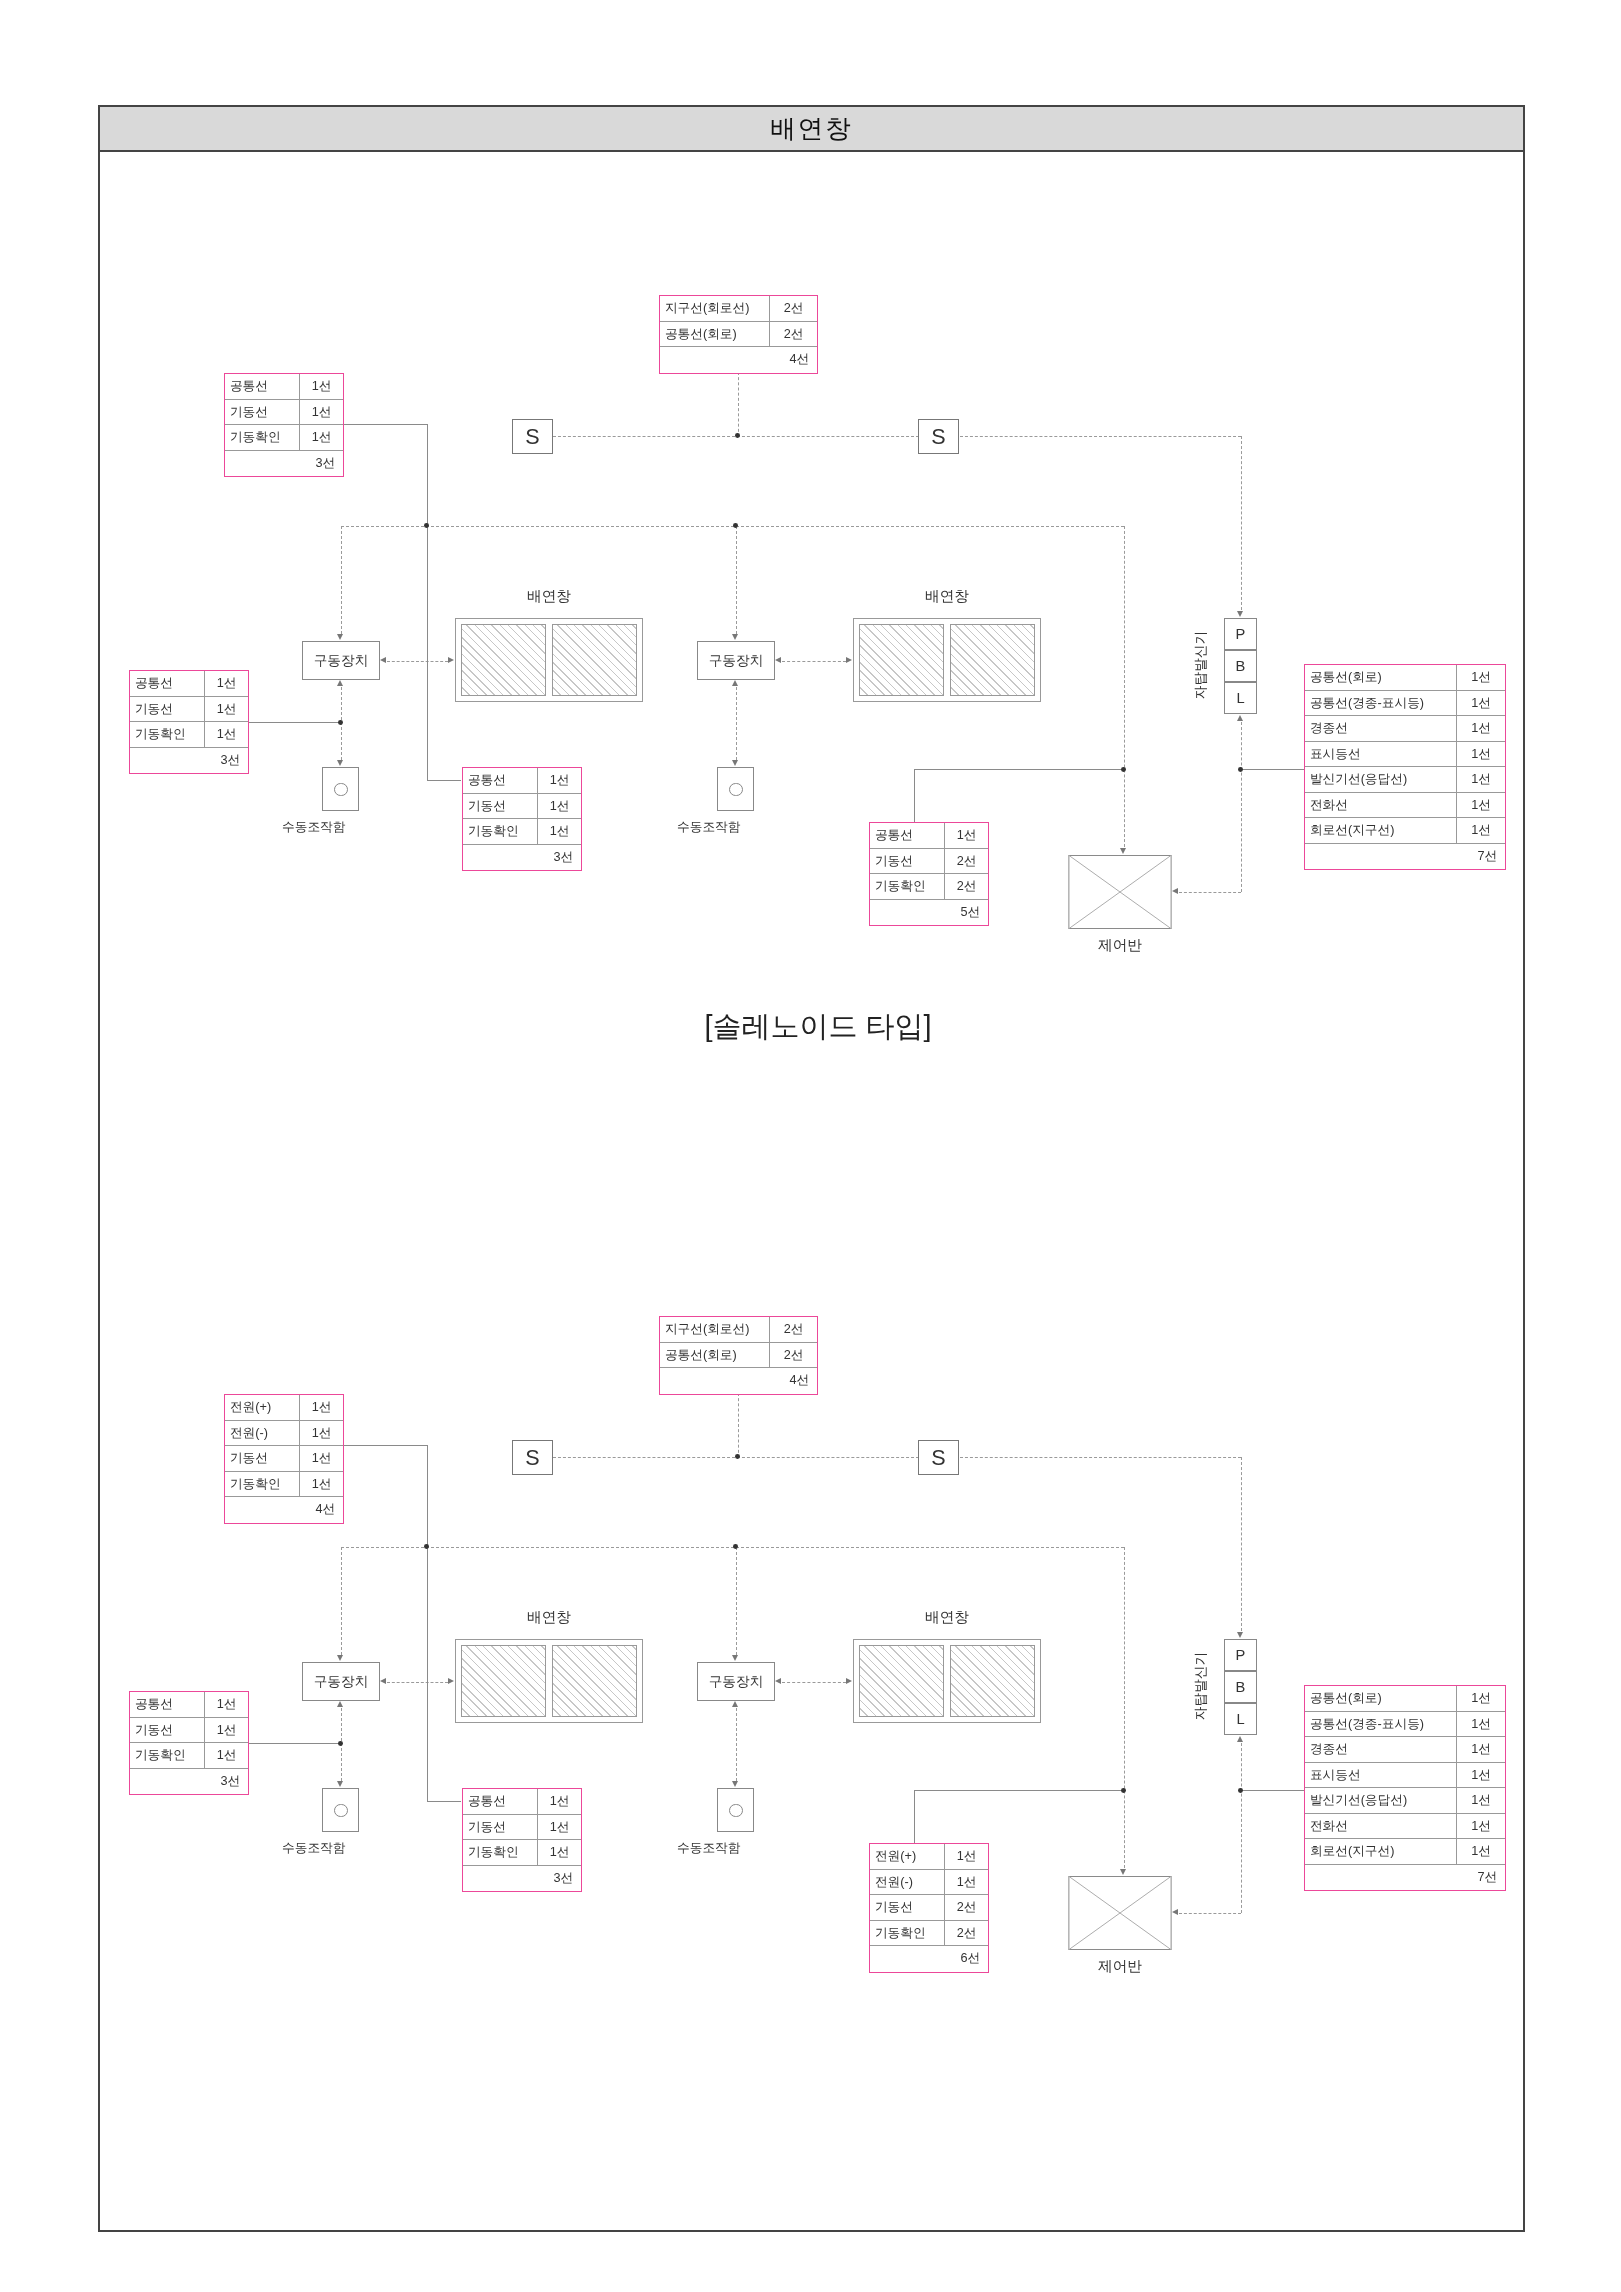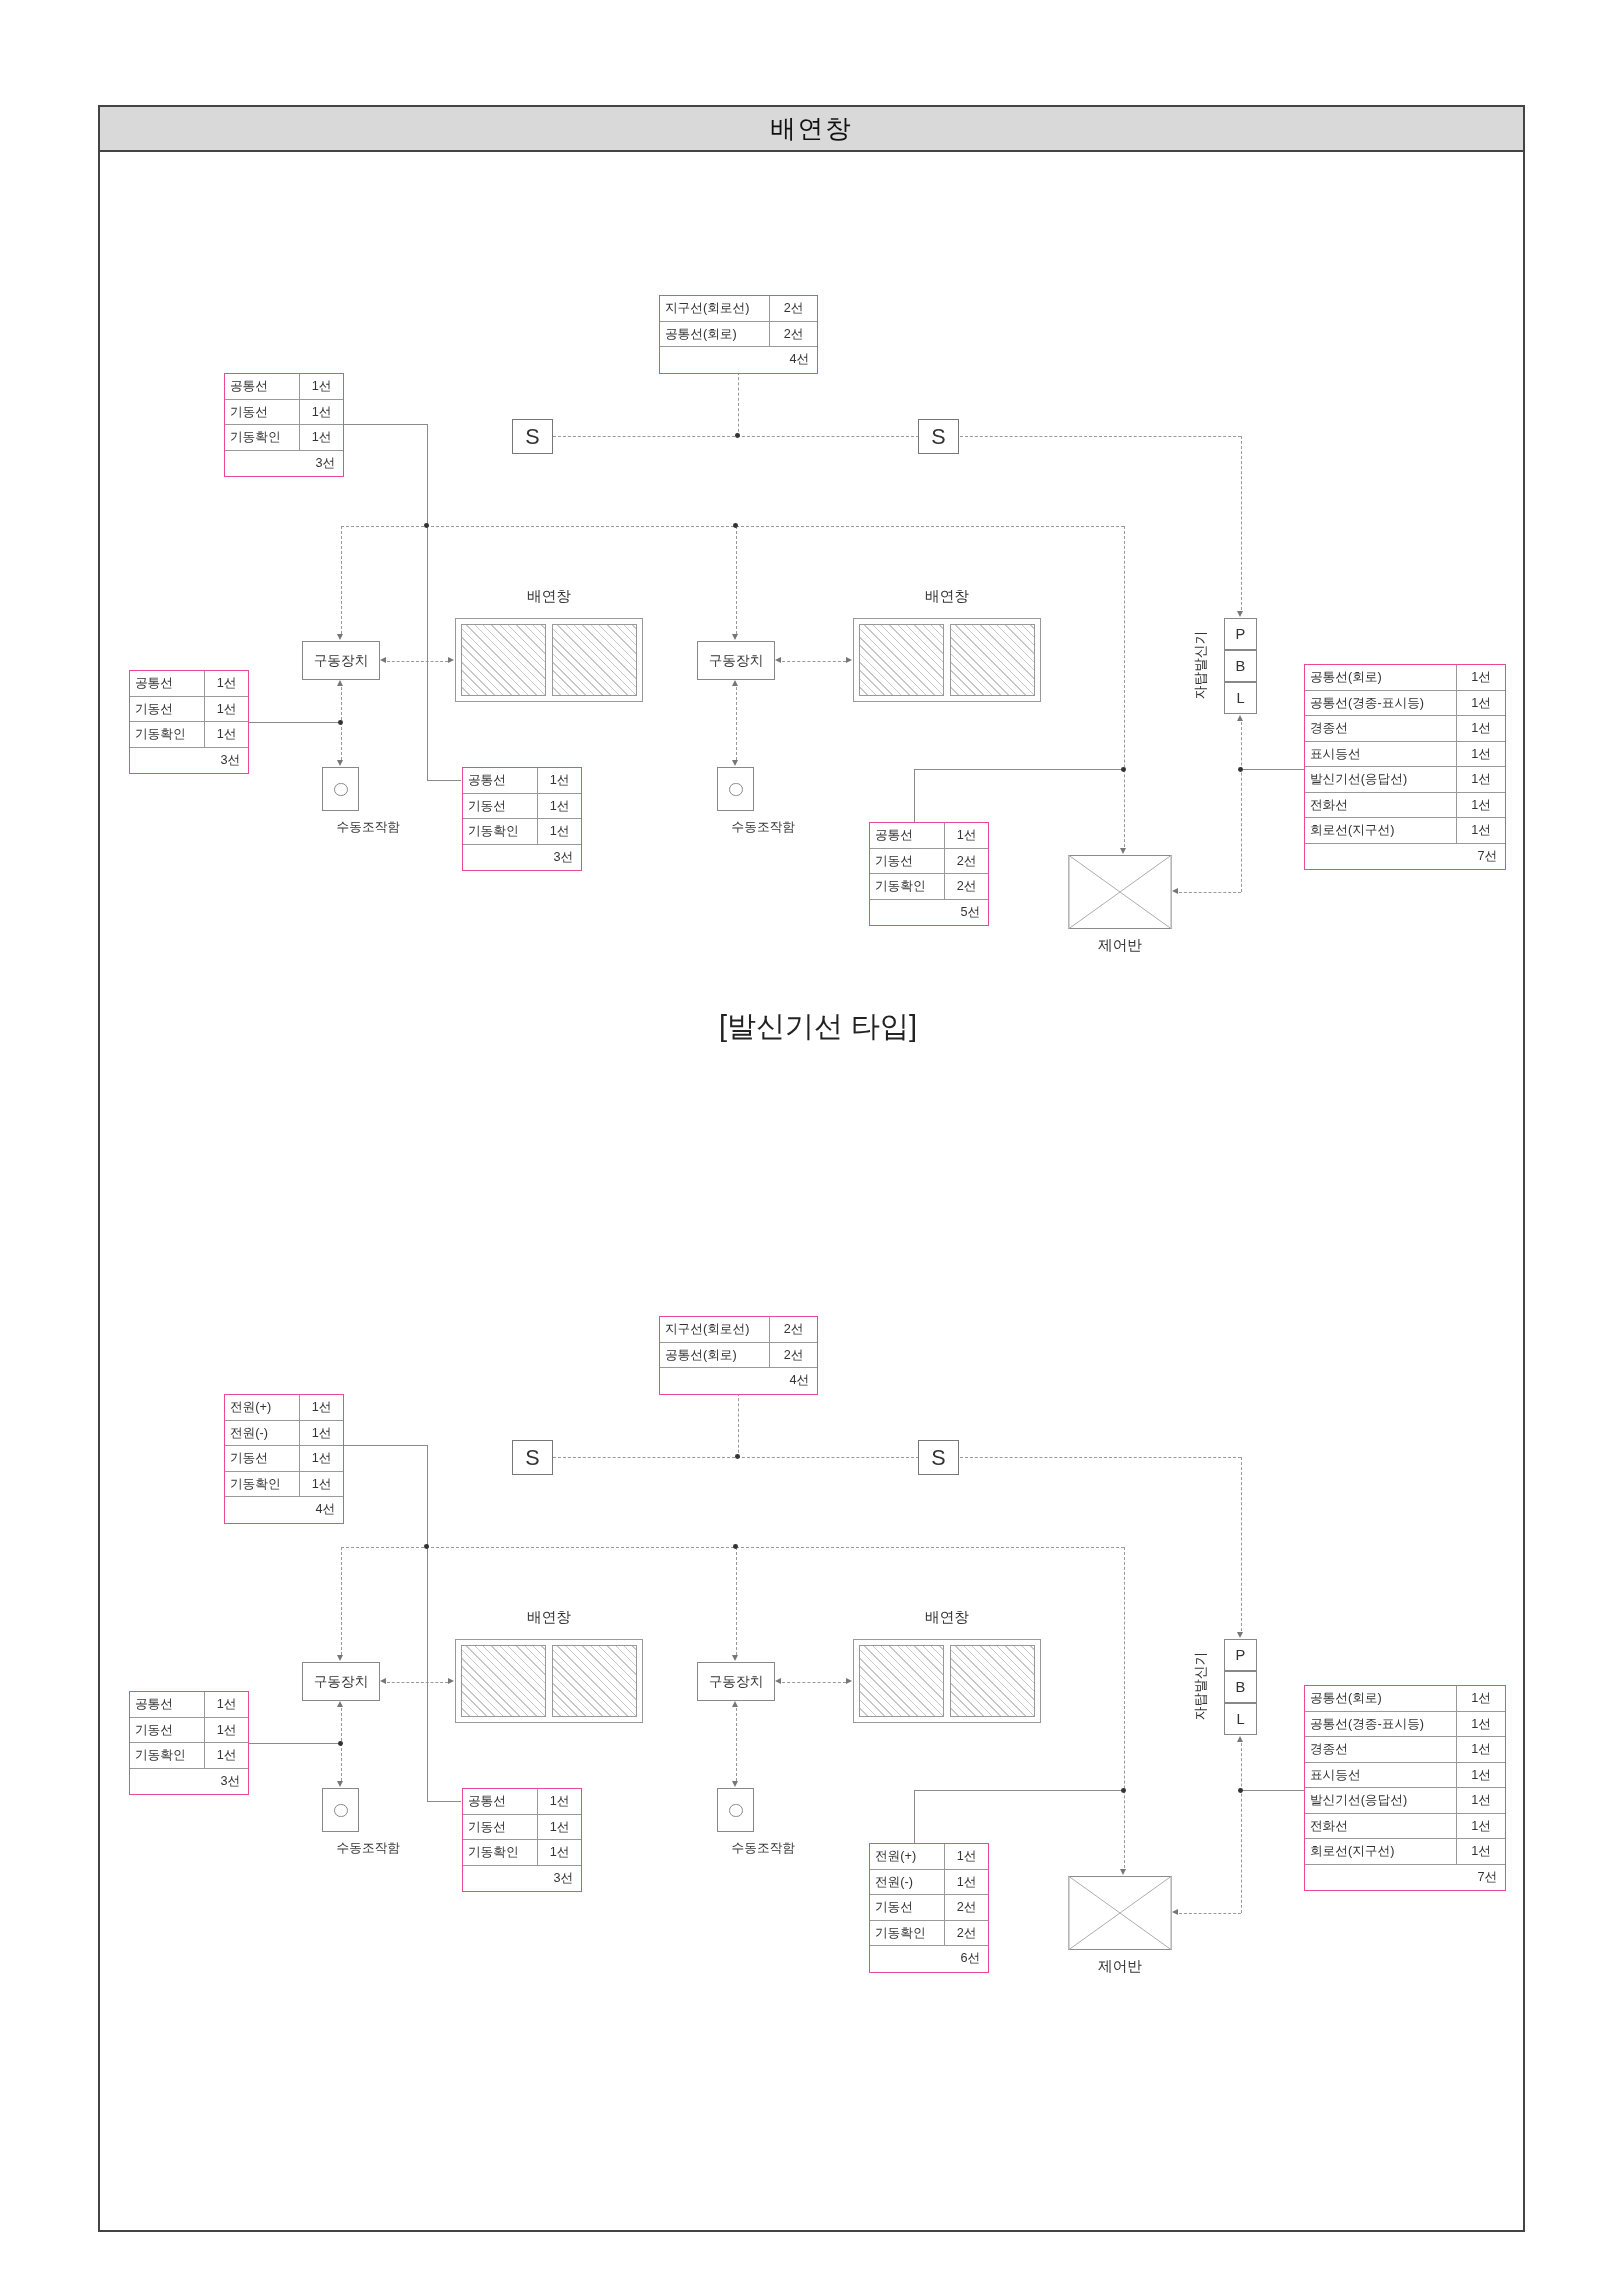--- a/index.html
+++ b/index.html
@@ -32,21 +32,21 @@
   .wingrp{position:absolute;width:188px;height:84px;border:1px solid #999;background:#fff;
     display:flex;gap:5.9px;padding:4.9px;box-sizing:border-box}
   .pane{flex:1;border:1px solid #999;background:repeating-linear-gradient(45deg,#ffffff 0 4.9px,#c7c7c7 4.9px 5.9px)}
   .manual{position:absolute;width:37px;height:44px;border:1px solid #888;background:#fff;box-sizing:border-box}
   .manual::after{content:'';position:absolute;left:10.8px;top:14.7px;width:11.8px;height:11.8px;
     border:1px solid #888;border-radius:50%}
   .pblbox{position:absolute;left:1224px;width:33px;height:32px;border:1px solid #888;background:#fff;
     display:flex;align-items:center;justify-content:center;font-size:14.7px;box-sizing:border-box}
   .panel{position:absolute}
   .lbl{position:absolute;font-size:14.7px;color:#333;text-align:center}
-  .lbl-sm{position:absolute;font-size:12.7px;color:#333;text-align:right}
+  .lbl-sm{position:absolute;font-size:12.7px;color:#333;text-align:left}
   .vlabel{position:absolute;left:1184px;top:449px;width:35px;height:127px;
     display:flex;align-items:center;justify-content:center}
   .vlabel span{transform:rotate(-90deg);white-space:nowrap;font-size:13.7px;color:#333}
   .caption{position:absolute;font-size:29px;color:#222;text-align:center}
   
   .wtable{position:absolute;background:#fff;border:1px solid #ec4899;font-size:12.7px;color:#333;box-sizing:content-box}
   .wt-row{display:flex;height:25.5px;line-height:24.5px;border-bottom:1px solid #999;box-sizing:border-box}
   .wt-label{width:var(--lw,75px);padding-left:4.9px;border-right:1px solid #999;box-sizing:border-box;
     overflow:hidden;white-space:nowrap}
   .wt-value{flex:1;text-align:center}
@@ -253,21 +253,21 @@
           <div class="wt-value">1선</div>
         </div>
         <div class="wt-row">
           <div class="wt-label">회로선(지구선)</div>
           <div class="wt-value">1선</div>
         </div>
       </div>
     <div class="wt-total">7선</div>
   </div>
 
-  <div class="caption" style="left:524px;top:855px;width:588px">[발신기선 타입]</div>
+  <div class="caption" style="left:524px;top:855px;width:588px">[솔레노이드 타입]</div>
 </section>
 
 <section class="diagram" style="top:1173px">
 
   <div class="vd" style="left:738px;top:220px;height:65px"></div>
   <div class="hd" style="left:553px;top:284px;width:366px"></div>
   <div class="hd" style="left:960px;top:284px;width:281px"></div>
   <div class="vd" style="left:1241px;top:284px;height:174px"></div>
   <div class="hd" style="left:341px;top:374px;width:783px"></div>
   <div class="vd" style="left:341px;top:374px;height:108px"></div>

